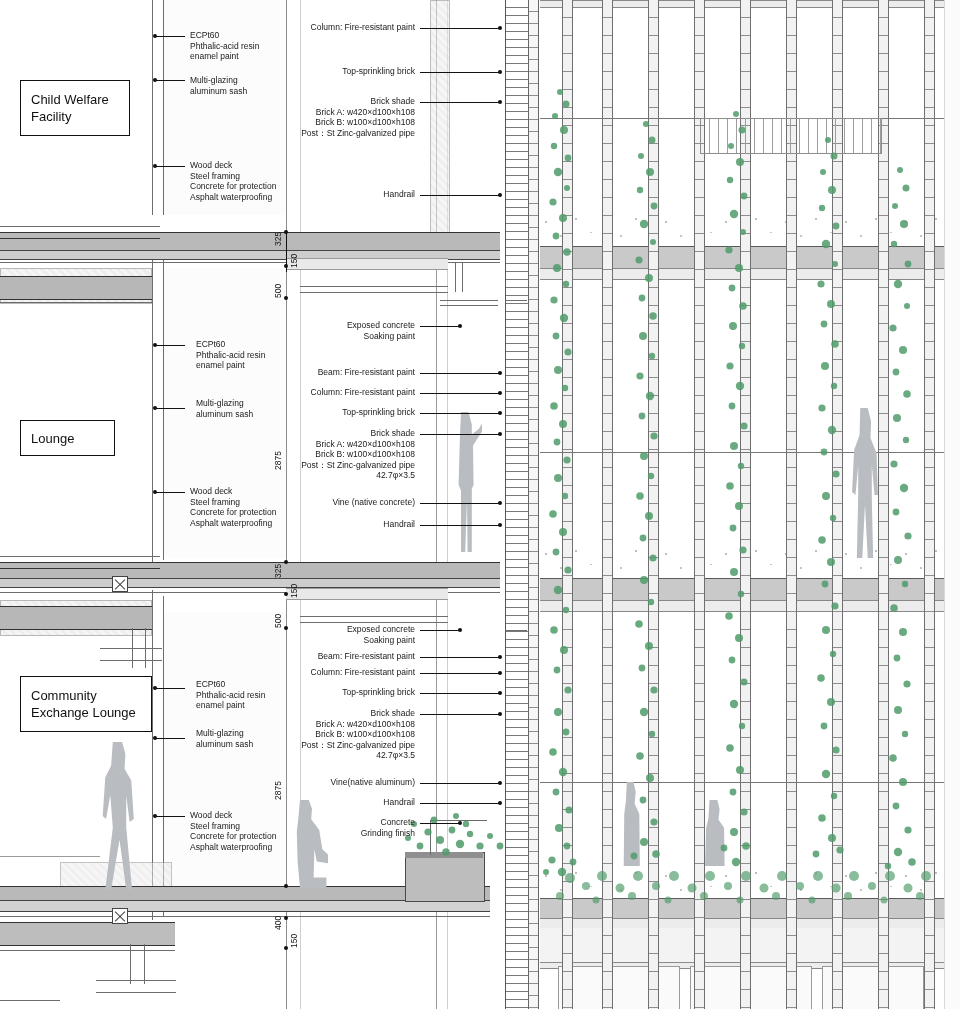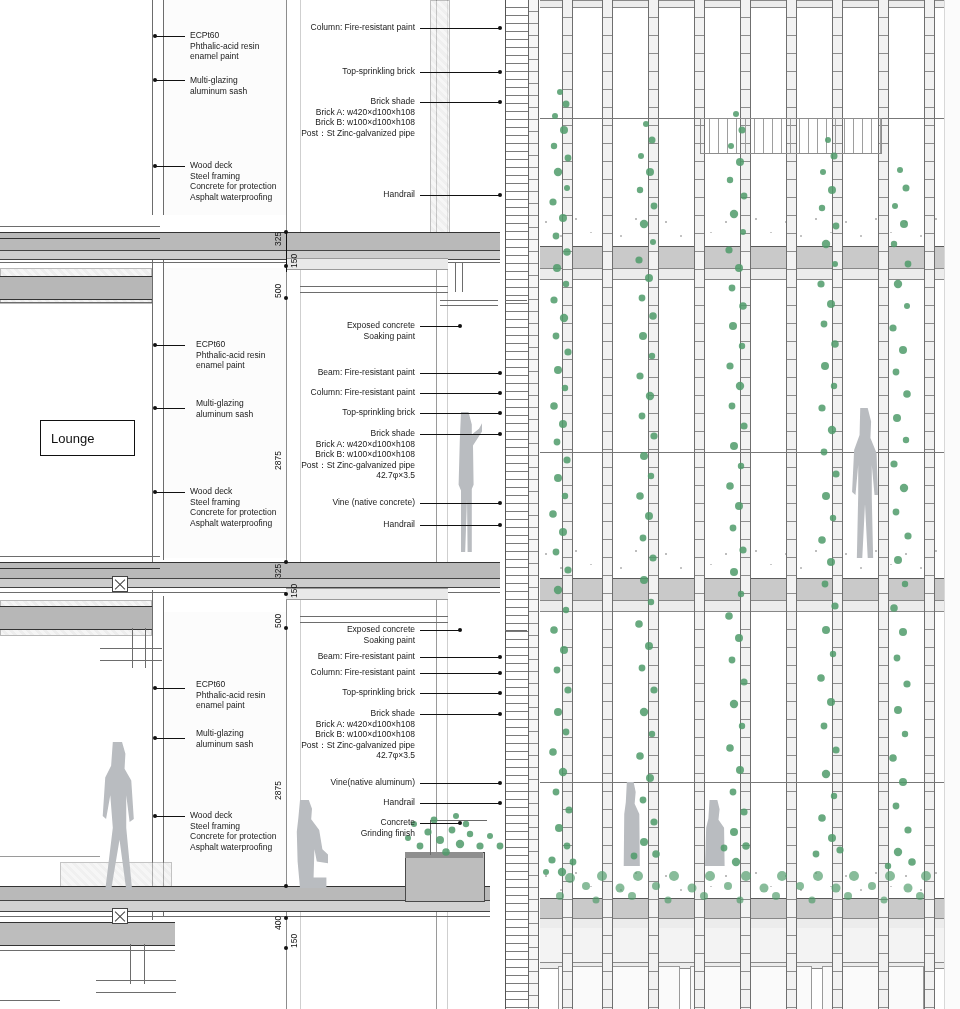--- a/index.html
+++ b/index.html
@@ -491,25 +491,33 @@
         <circle cx="34" cy="40" r="3.4"></circle>
       <circle cx="80" cy="66" r="3.6"></circle>
         <circle cx="90" cy="56" r="3"></circle>
         <circle cx="100" cy="66" r="3.4"></circle>
       <circle cx="8" cy="58" r="3"></circle>
         <circle cx="56" cy="36" r="3"></circle>
         <circle cx="66" cy="44" r="3.2"></circle>
     </g>
   </svg>
 
-
-  <div class="room-box" style="left:20px;top:420px;width:95px;height:36px;margin-left:20px;">
+  <div class="room-box" style="left:20px;top:80px;width:110px;height:56px;">
+    <span style="white-space:pre-line;">Child Welfare
+Facility</span>
+  </div>
+
+  <div class="room-box" style="left:20px;top:420px;width:95px;height:36px;">
     <span style="white-space:pre-line;">Lounge</span>
   </div>
 
+  <div class="room-box" style="left:20px;top:676px;width:132px;height:56px;">
+    <span style="white-space:pre-line;">Community
+Exchange Lounge</span>
+  </div>
 
   <div class="leader" style="left:155px;top:36px;width:30px;"></div>
   <div class="dot" style="left:153px;top:34px;"></div>
   <div class="txt" style="left:190px;top:30px;">ECPt60
 Phthalic-acid resin
 enamel paint</div>
 
   <div class="leader" style="left:155px;top:80px;width:30px;"></div>
   <div class="dot" style="left:153px;top:78px;"></div>
   <div class="txt" style="left:190px;top:75px;">Multi-glazing

